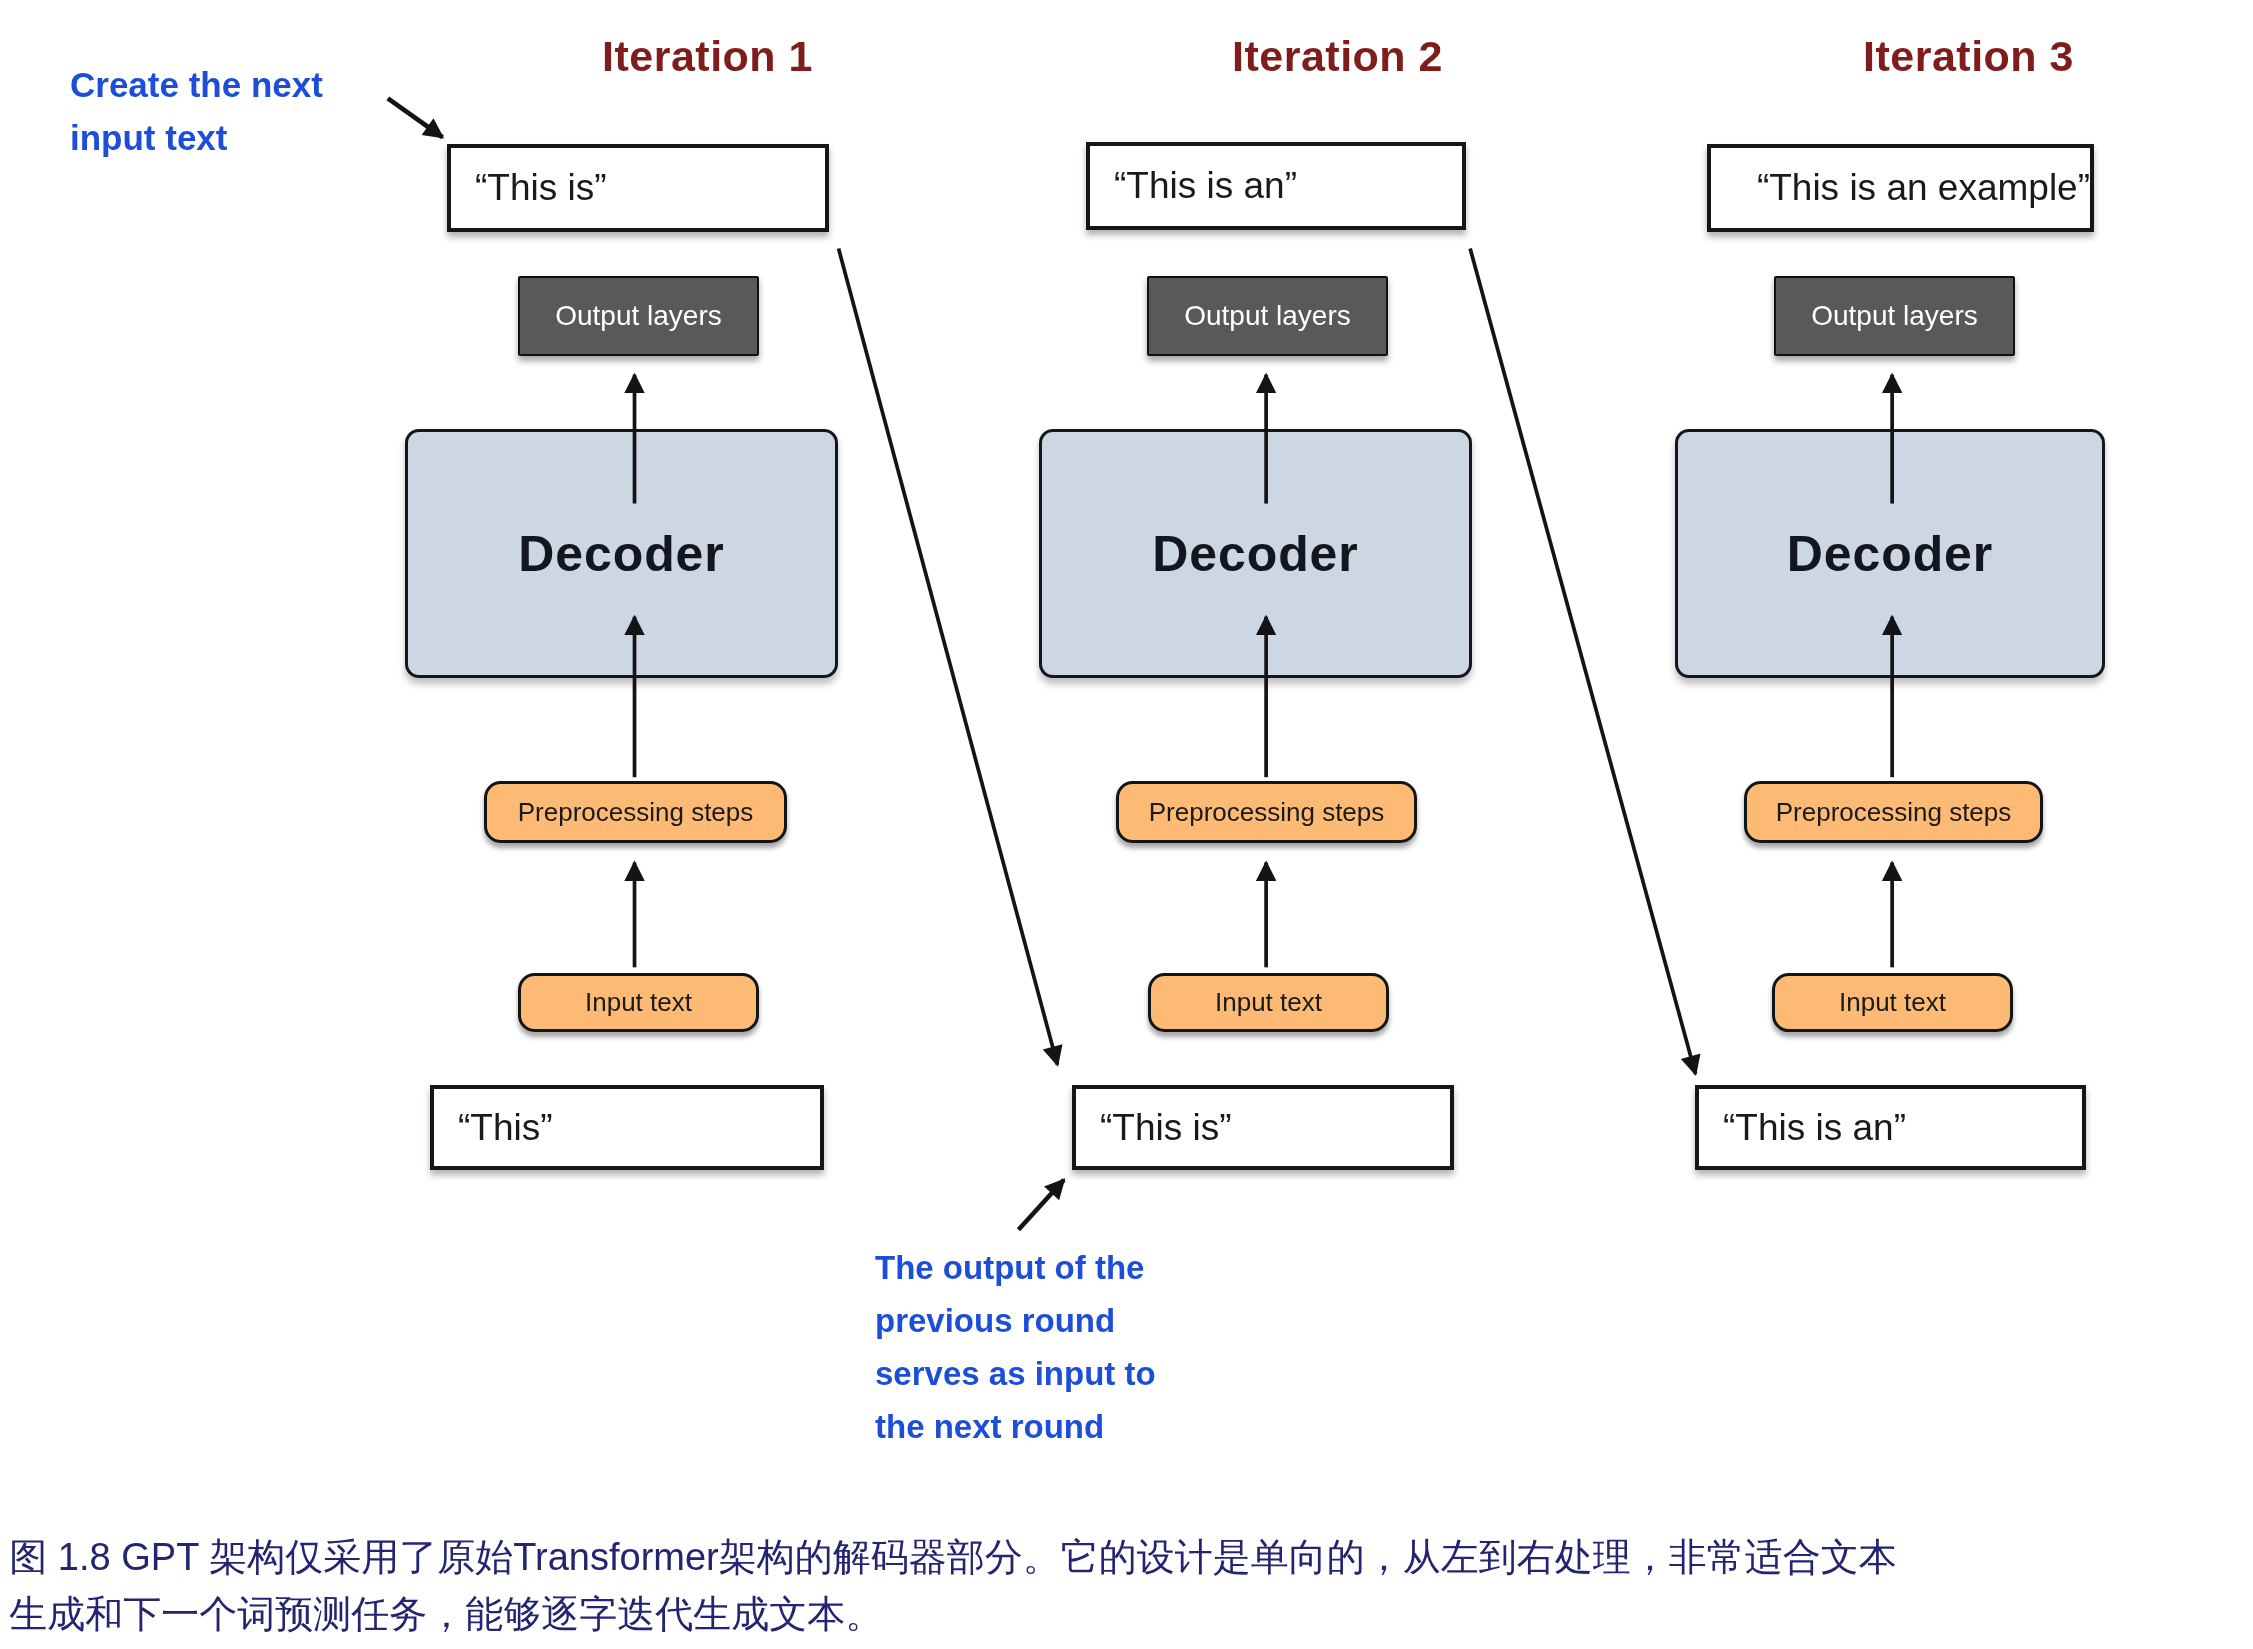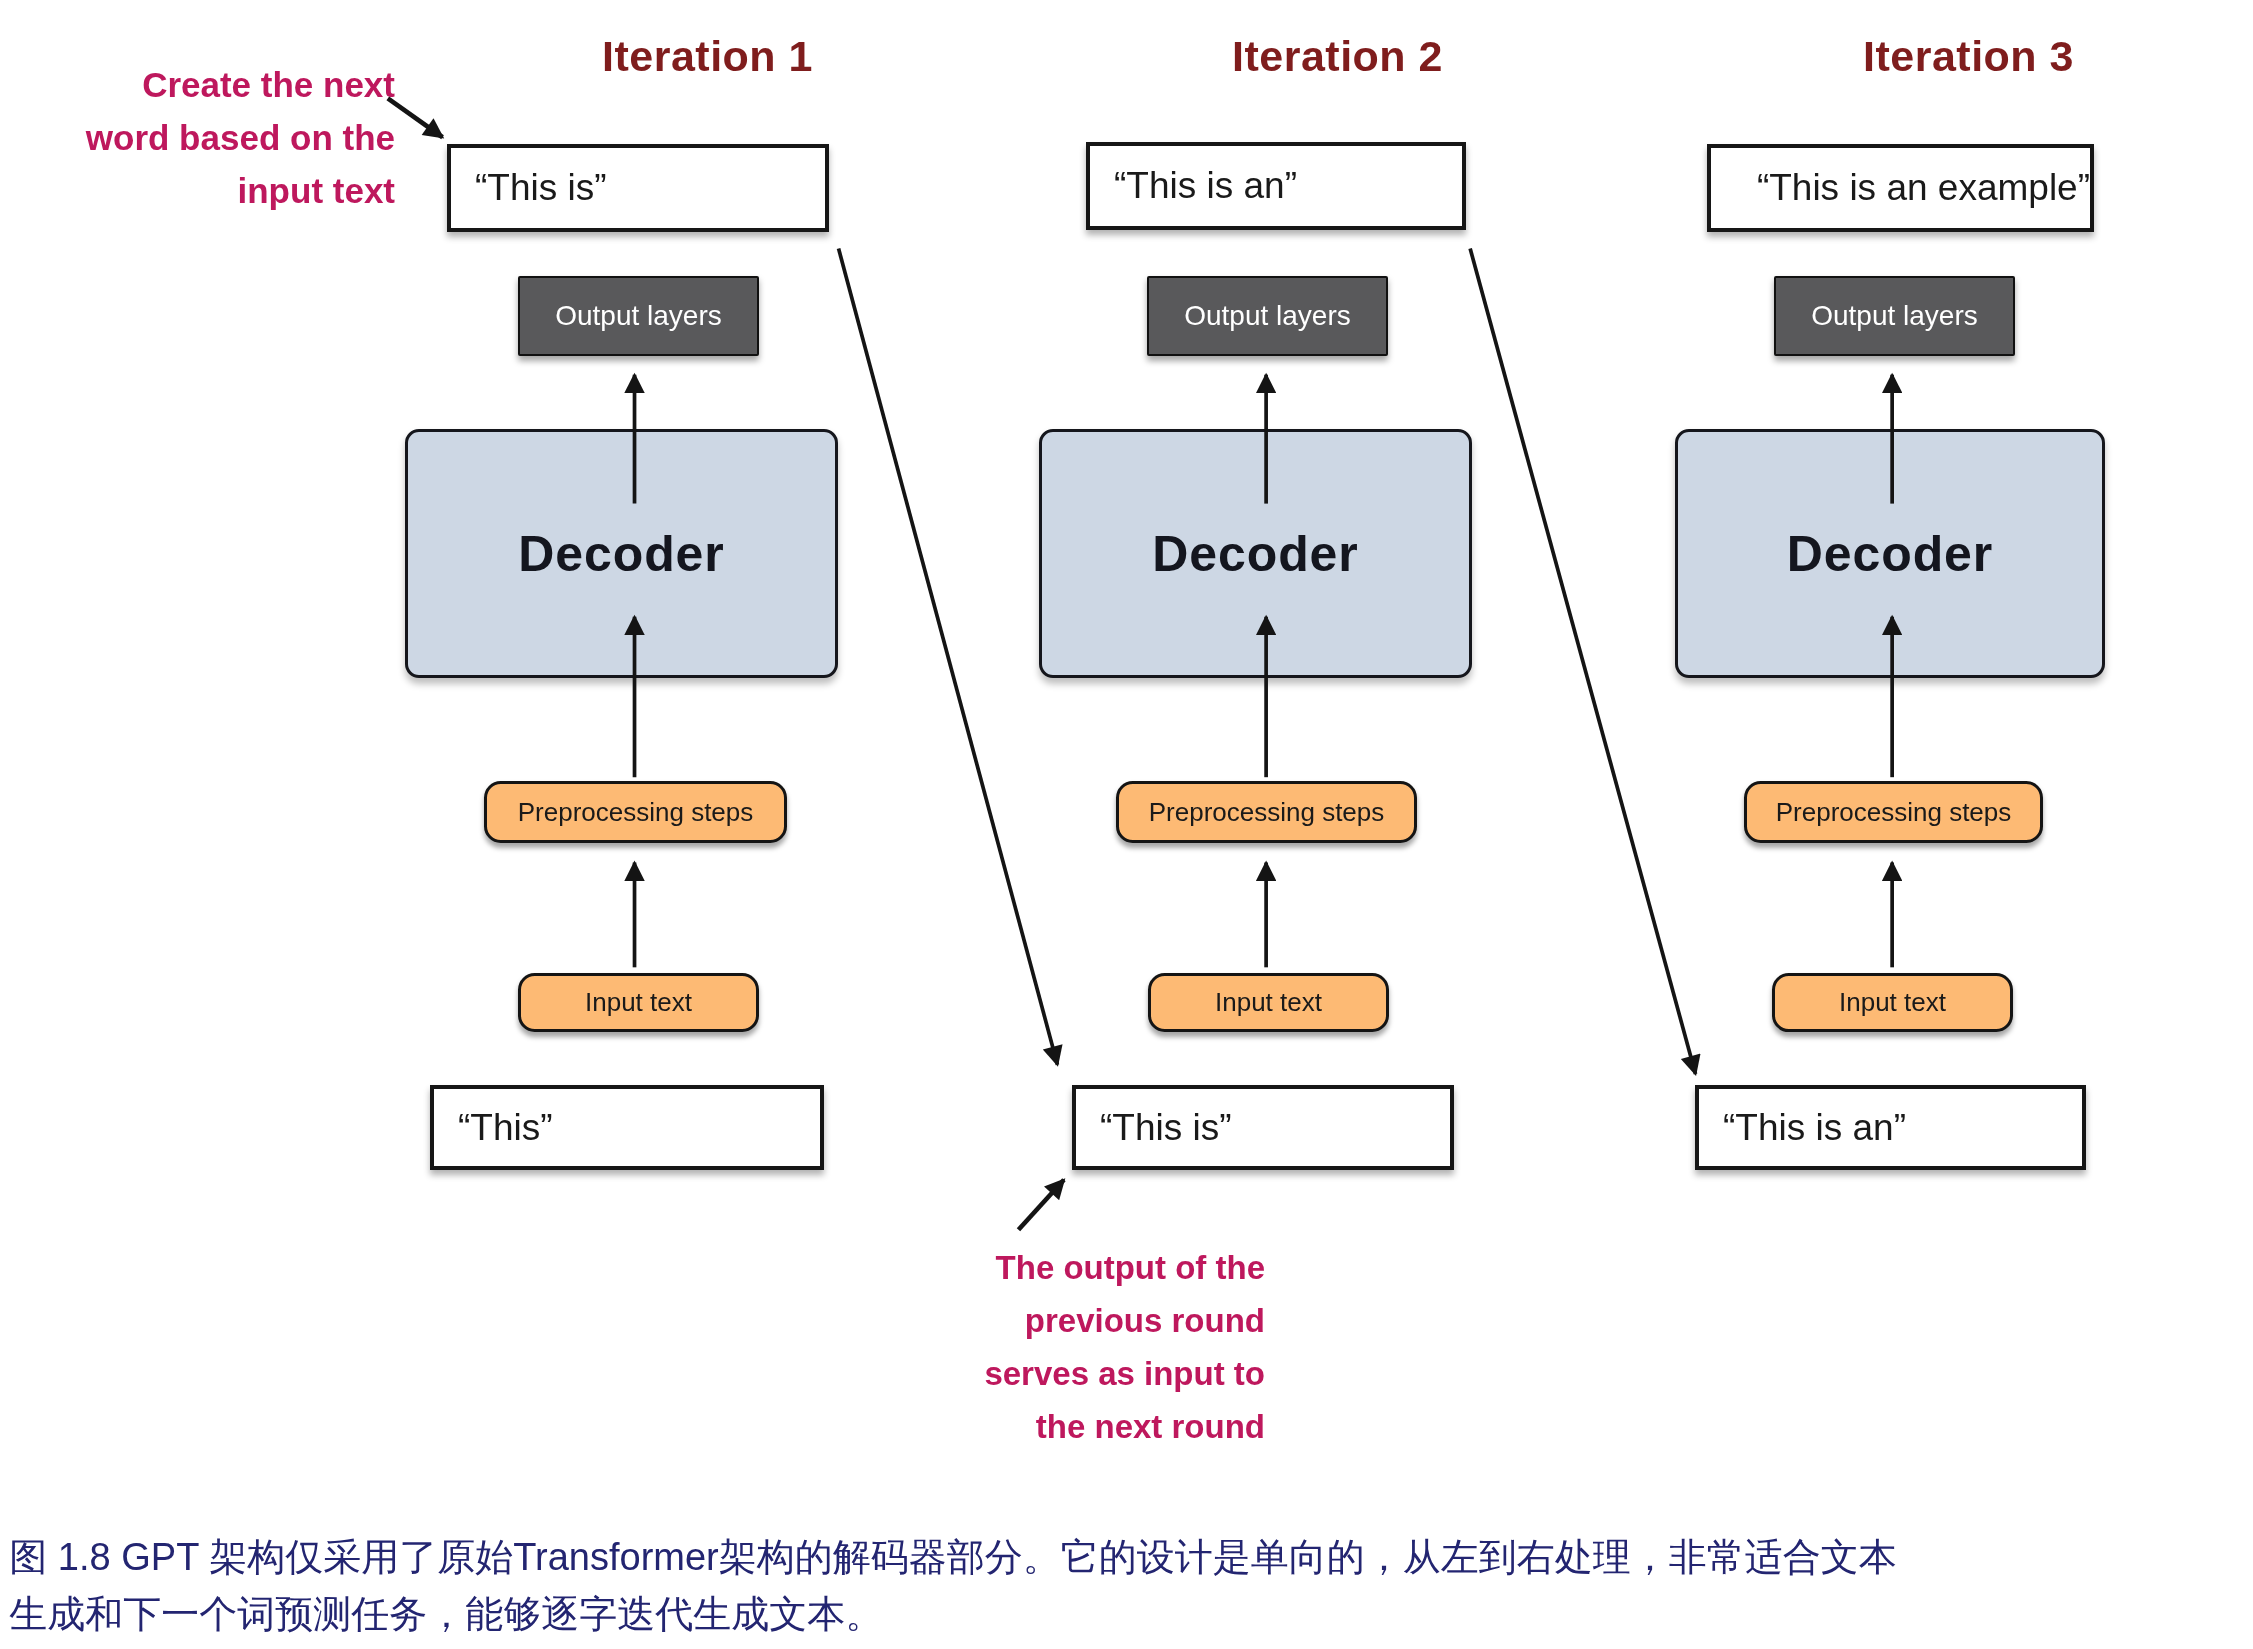--- a/index.html
+++ b/index.html
@@ -24,21 +24,21 @@
     display:flex;align-items:center;justify-content:center;
     font-size:50px;font-weight:700;color:#14161f;letter-spacing:0.9px;
     box-shadow:0 5.6px 7.4px rgba(0,0,0,0.25);
   }
   .pill{
     background:#fdba74;border:3.7px solid #141414;border-radius:16.7px;box-sizing:border-box;
     display:flex;align-items:center;justify-content:center;
     font-size:26px;color:#1a1a1a;
     box-shadow:0 4.6px 5.6px rgba(0,0,0,0.35);
   }
-  .anno{font-weight:700;color:#be185d;text-align:right;}
+  .anno{font-weight:700;color:#1d4ed8;text-align:left;}
   .anno-top{font-size:35px;line-height:53px;}
   .anno-bottom{font-size:33px;line-height:53px;}
   .caption{
     color:var(--caption-color,#232571);
     font-size:38px;line-height:57px;font-weight:400;
   }
   svg.arrows{position:absolute;left:0;top:0;pointer-events:none;}
 </style>
 </head>
 <body>
@@ -100,21 +100,20 @@
   </div>
   <div class="abs pill" style="left:1772px;top:973px;width:241px;height:59px;">
     <span>Input text</span>
   </div>
   <div class="abs text-rect" style="left:1695px;top:1085px;width:391px;height:85px;">
     <span>“This is an”</span>
   </div>
 
   <div class="abs anno anno-top" style="left:70px;top:58px;width:325px;">
     <div>Create the next</div>
-    <div>word based on the</div>
     <div>input text</div>
   </div>
 
   <div class="abs anno anno-bottom" style="left:875px;top:1241px;width:390px;">
     <div>The output of the</div>
     <div>previous round</div>
     <div>serves as input to</div>
     <div>the next round</div>
   </div>
 

